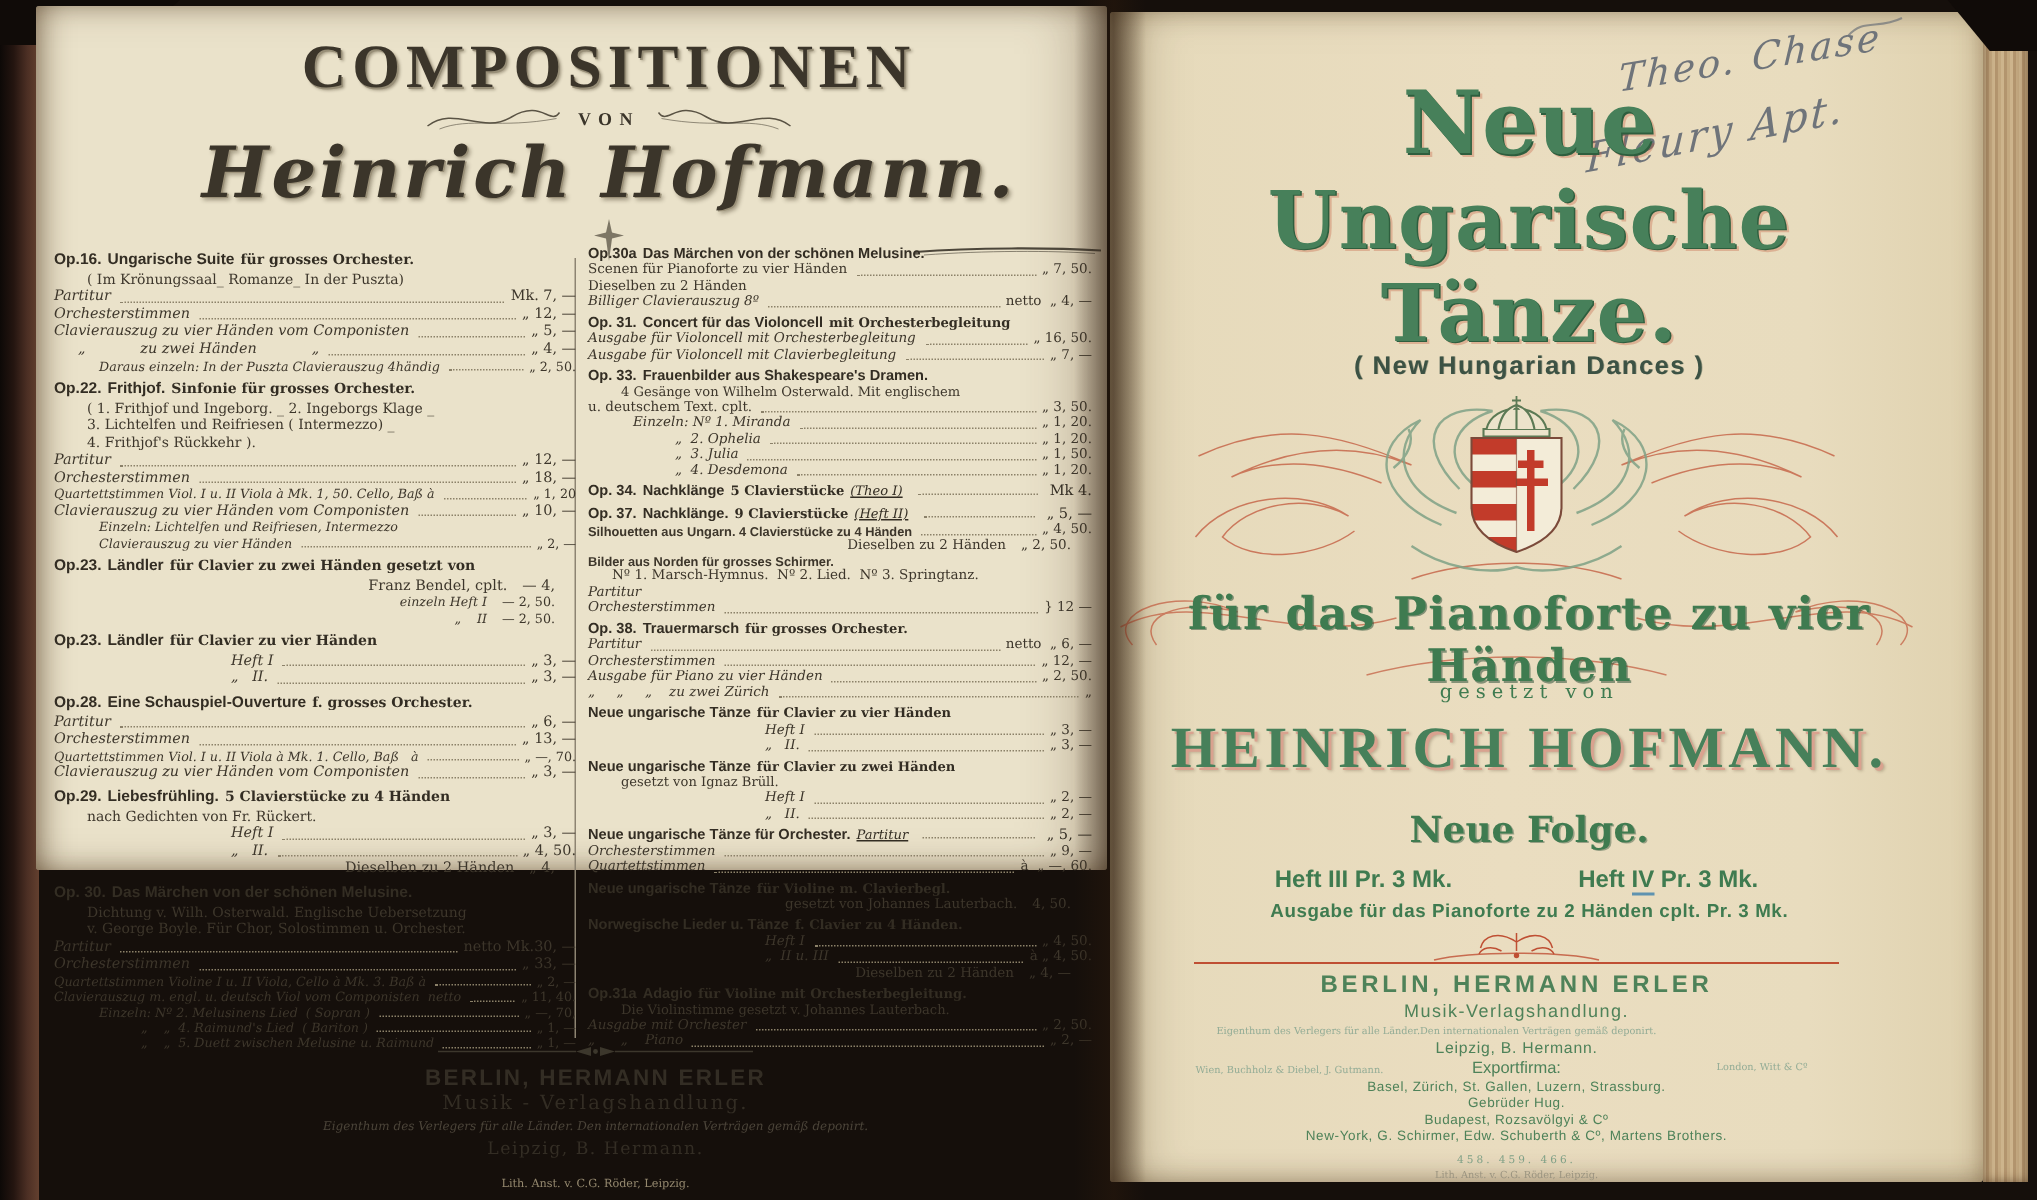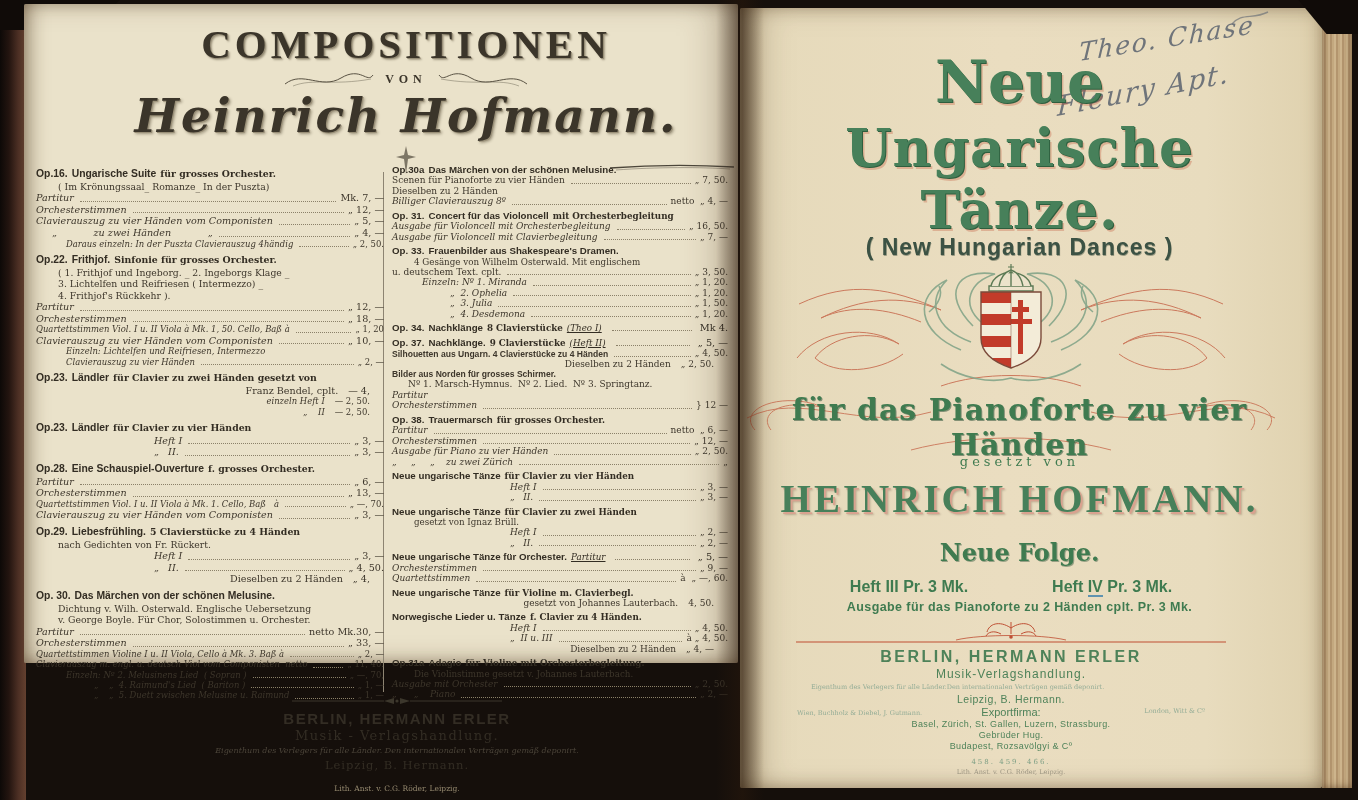--- a/index.html
+++ b/index.html
@@ -10,21 +10,21 @@
   .spine{position:absolute;left:0;top:0;width:26px;height:100%;
          background:linear-gradient(90deg,#0d0907 0,#241510 35%,#4c2f24 70%,#63402f 100%);}
   .corner-tl{position:absolute;left:0;top:0;width:120px;height:30px;background:#100b08;
              clip-path:polygon(0 0,100% 0,70% 100%,0 100%);}
   .page-stack{position:absolute;left:1322px;top:14px;width:30px;height:774px;
               background:repeating-linear-gradient(90deg,#cdb48c 0 2px,#b3956e 2px 4px,#c3a87f 4px 6px);
               box-shadow:inset 0 0 8px rgba(60,35,15,.6);}
   .corner-tr{position:absolute;right:0;top:0;width:70px;height:34px;background:#100b08;
              clip-path:polygon(15% 0,100% 0,100% 100%,55% 100%);}
 
-  .page-left{position:absolute;left:24px;top:4px;width:714px;height:659px;border-radius:2px;
+  .page-left{position:absolute;left:24px;top:4px;width:714px;height:576px;border-radius:2px;
     background:linear-gradient(90deg,#c6b492 0,#ddd0b0 16px,#eae2ca 46px,#ece4cd 55%,#e7decae 90%,#e6dcc2 92%,#dccfae 100%);
     background-color:#eae2ca;
     box-shadow:inset 16px 0 20px -12px rgba(70,45,20,.55), inset -30px 0 42px -18px rgba(70,45,20,.45),
                inset 0 10px 18px -12px rgba(70,45,20,.4), inset 0 -12px 18px -12px rgba(70,45,20,.4);}
   .page-right{position:absolute;left:740px;top:8px;width:582px;height:780px;border-radius:2px;
     background:linear-gradient(90deg,#d8c9a6 0,#e6dabb 30px,#eaddc0 45%,#e8dcbe 80%,#dfd1ae 100%);
     box-shadow:inset 28px 0 40px -20px rgba(70,45,20,.55), inset -12px 0 18px -10px rgba(110,80,45,.4),
                inset 0 10px 18px -12px rgba(70,45,20,.35), inset 0 -12px 18px -12px rgba(70,45,20,.35);}
   .gutter{position:absolute;left:716px;top:0;width:48px;height:100%;
           background:linear-gradient(90deg,rgba(40,24,12,0) 0,rgba(40,24,12,.45) 45%,rgba(40,24,12,.55) 55%,rgba(40,24,12,0) 100%);}
@@ -78,21 +78,21 @@
   .rp{position:absolute;left:0;top:0;width:100%;height:100%;}
   .hand{position:absolute;font-style:italic;color:var(--pencil,#6f747a);
         font-family:"DejaVu Serif",serif;}
   .hand1{left:338px;top:16px;font-size:25px;transform:rotate(-9deg) skewX(-12deg);letter-spacing:2px;}
   .hand2{left:316px;top:66px;font-size:27px;transform:rotate(-11deg) skewX(-14deg);letter-spacing:2px;}
   .rp-t{position:absolute;left:17px;right:40px;text-align:center;color:var(--title_green,#47805a);}
   .rp-t1{top:40px;font-size:58px;font-weight:bold;font-family:"DejaVu Serif",serif;
          text-shadow:1px 1px 0 #2e5e3e,2.5px 2.5px 0 rgba(191,79,51,.30);}
   .rp-t2{top:108px;font-size:53px;font-weight:bold;font-family:"DejaVu Serif",serif;letter-spacing:1px;
          text-shadow:1px 1px 0 #2e5e3e,2.5px 2.5px 0 rgba(191,79,51,.30);}
-  .rp-sub{top:226px;font-size:23px;font-family:"Liberation Sans",sans-serif;font-weight:bold;
+  .rp-sub{top:226px;font-size:17px;font-family:"Liberation Sans",sans-serif;font-weight:bold;
           color:#3c5244;letter-spacing:1px;text-shadow:.5px .5px 0 rgba(40,60,45,.4);}
   .crest-wrap{position:absolute;left:50%;top:252px;transform:translateX(-50%);margin-left:-20px;}
   .rp-pf{top:384px;font-size:30px;font-weight:bold;letter-spacing:1px;color:var(--deep_green,#3f7b50);
          text-shadow:1px 1px 0 rgba(30,70,45,.5);}
   .pf-flourish{position:absolute;left:50%;top:364px;transform:translateX(-50%);margin-left:-20px;}
   .rp-gv{top:446px;font-size:13px;letter-spacing:4px;color:var(--deep_green,#3f7b50);}
   .rp-comp{top:468px;font-size:39px;font-family:"Liberation Serif",serif;font-weight:bold;letter-spacing:3px;
            color:var(--title_green,#47805a);
            text-shadow:2px 2px 0 #d9a28f,3px 3px 2px rgba(60,40,20,.25);}
   .rp-series{top:530px;font-size:24px;font-weight:bold;color:var(--deep_green,#3f7b50);
@@ -421,21 +421,21 @@
           <div class="row ind3">
             <span class="lbl it">„  4. Desdemona</span>
             <span class="dots"></span>
             <span class="pr">„ 1, 20.</span>
           </div>
         </div>
         <div class="sec">
           <div class="sec-h">
             <span class="op">Op. 34.</span>
             <span class="t">Nachklänge</span>
-            <span class="a">8 Clavierstücke</span>
+            <span class="a">5 Clavierstücke</span>
             <span class="mid">(Theo I)</span>
             <span class="dots"></span>
             <span class="pr">Mk 4.</span>
           </div>
         </div>
         <div class="sec">
           <div class="sec-h">
             <span class="op">Op. 37.</span>
             <span class="t">Nachklänge.</span>
             <span class="a">9 Clavierstücke</span>
@@ -710,20 +710,21 @@
         </div>
         <div class="rp-pub-l4">Leipzig, B. Hermann.</div>
         <div class="rp-agents">
           <span class="ag-l">Wien, Buchholz &amp; Diebel, J. Gutmann.</span>
           <span class="ag-c">Exportfirma:</span>
           <span class="ag-r">London, Witt &amp; Cº</span>
         </div>
         <div class="rp-exp">Basel, Zürich, St. Gallen, Luzern, Strassburg.</div>
         <div class="rp-exp">Gebrüder Hug.</div>
         <div class="rp-exp">Budapest, Rozsavölgyi &amp; Cº</div>
+        <div class="rp-exp">New-York, G. Schirmer, Edw. Schuberth &amp; Cº, Martens Brothers.</div>
         <div class="rp-plates">458. 459. 466.</div>
         <div class="rp-lith">Lith. Anst. v. C.G. Röder, Leipzig.</div>
       </div>
     </div>
   </div>
 
   <div class="gutter"></div>
   <div class="page-stack"></div>
   <div class="corner-tr"></div>
 </div>

